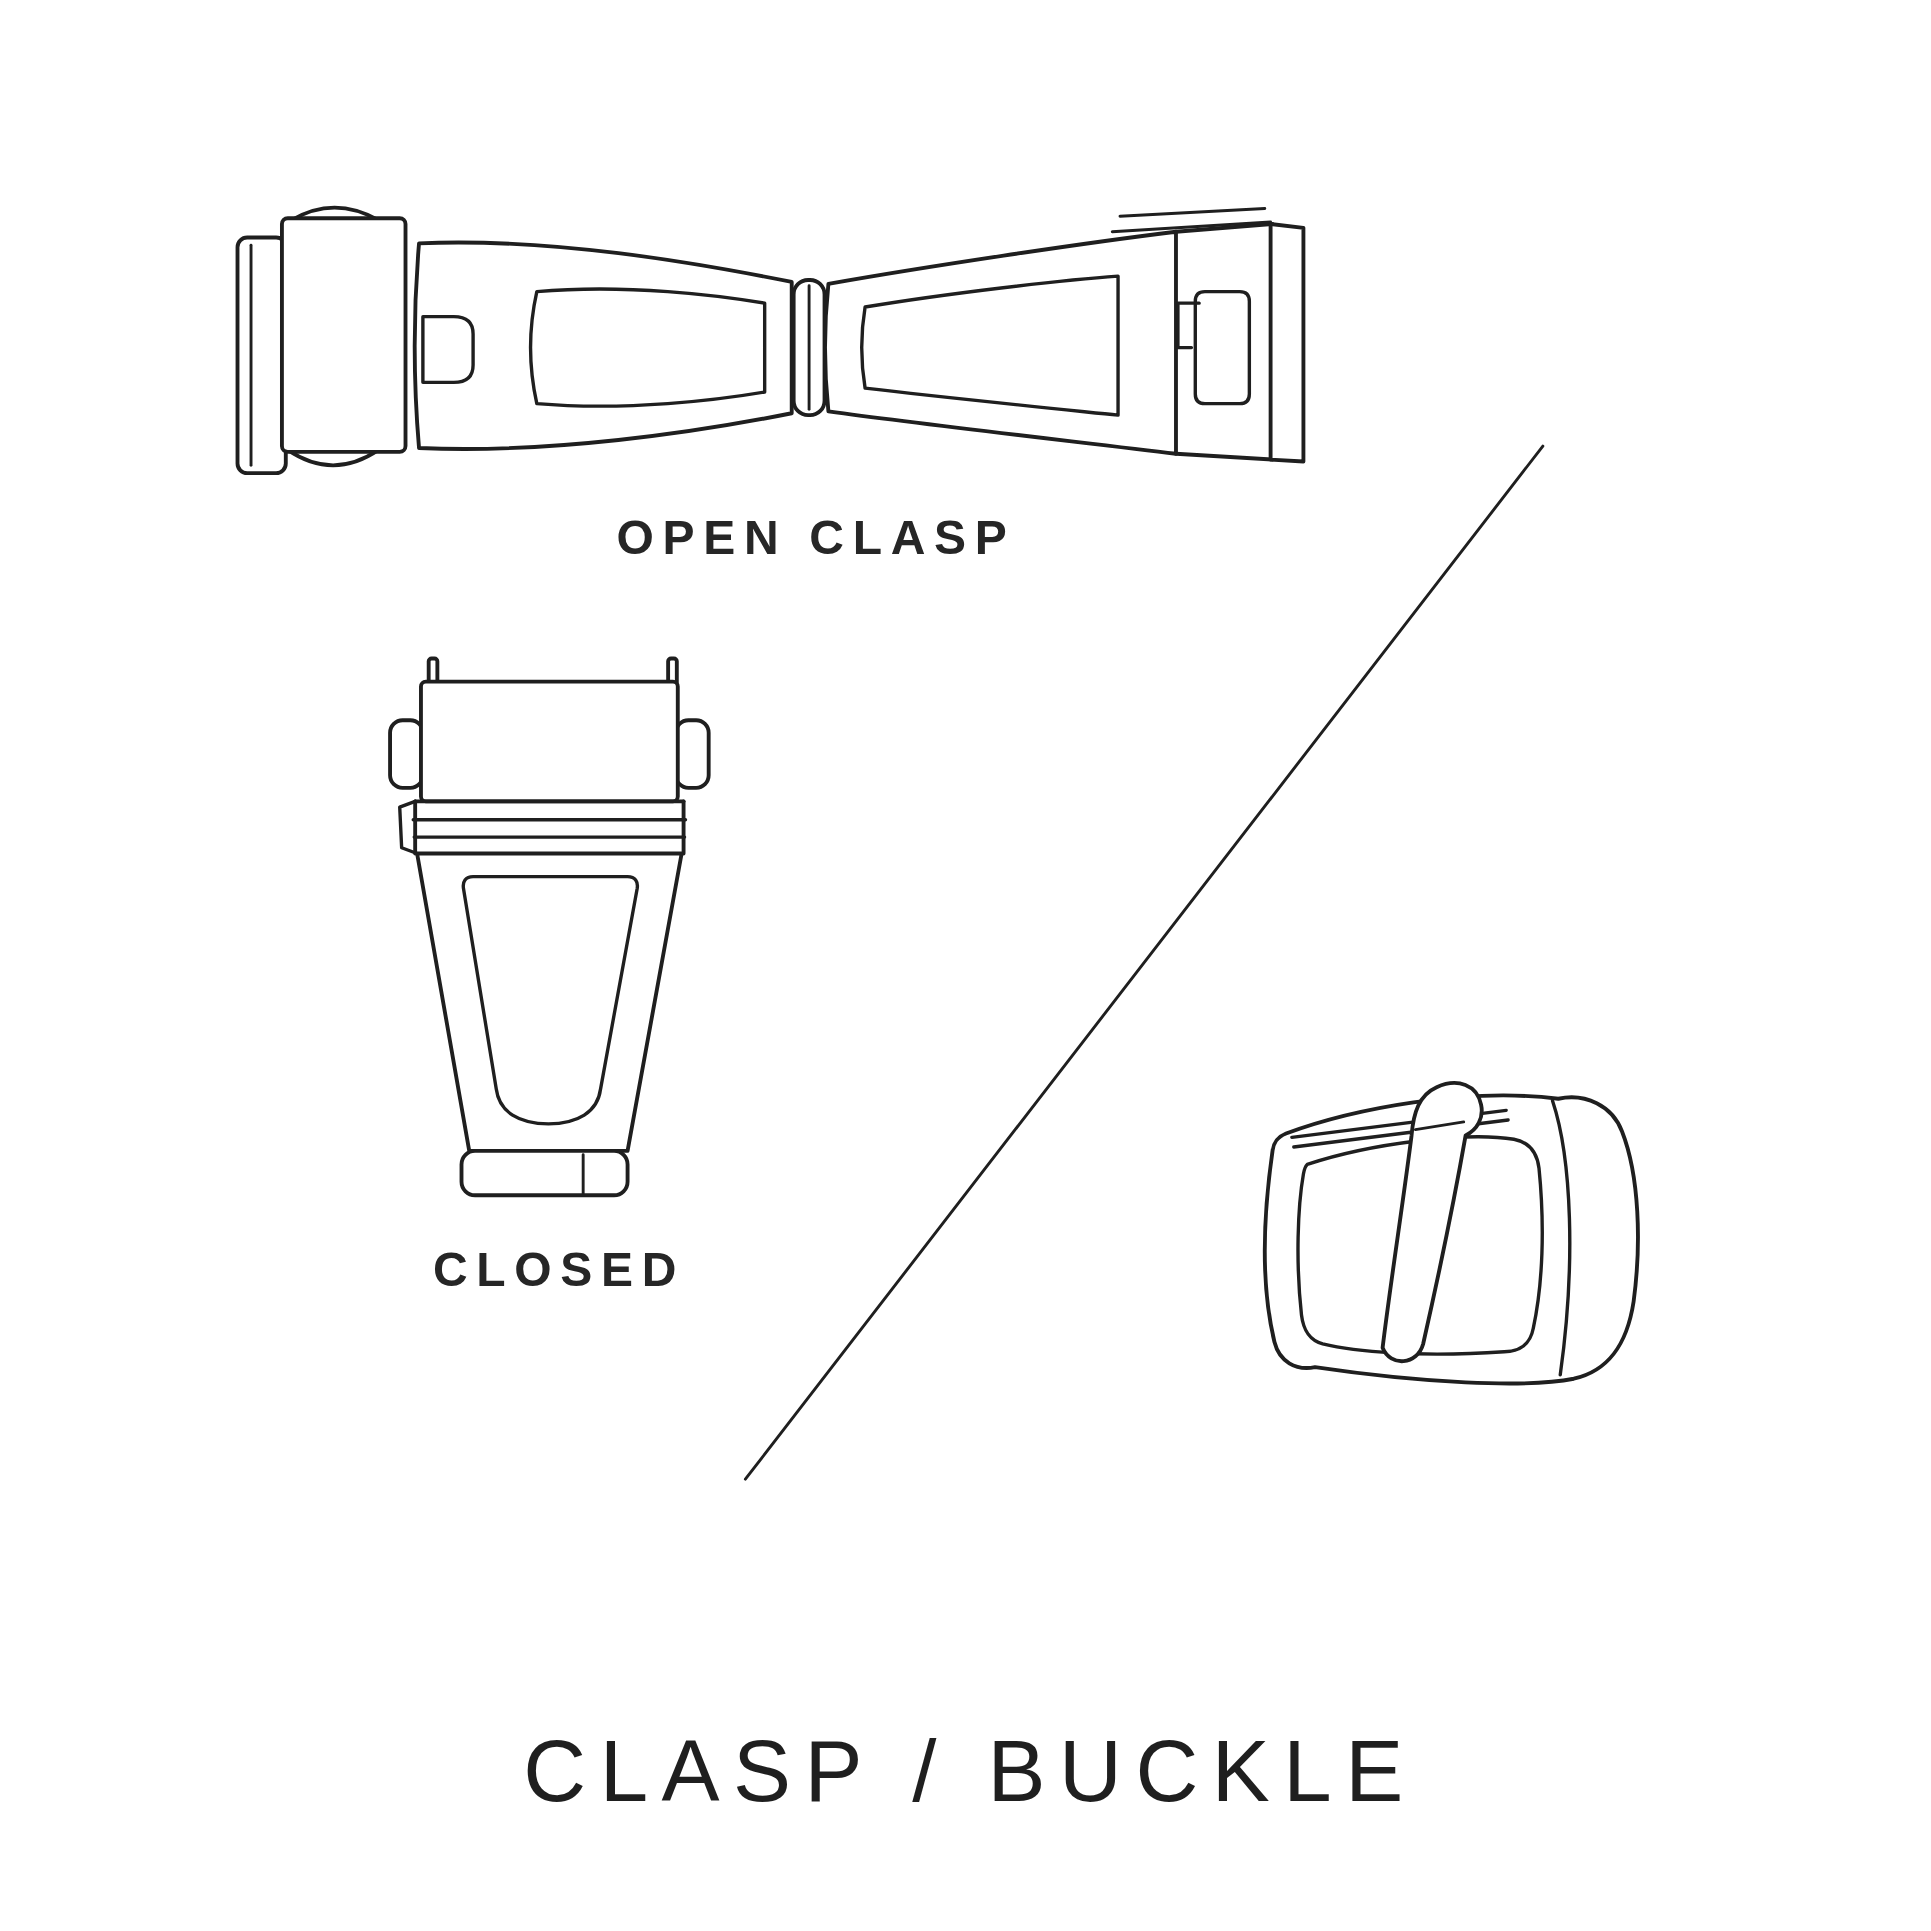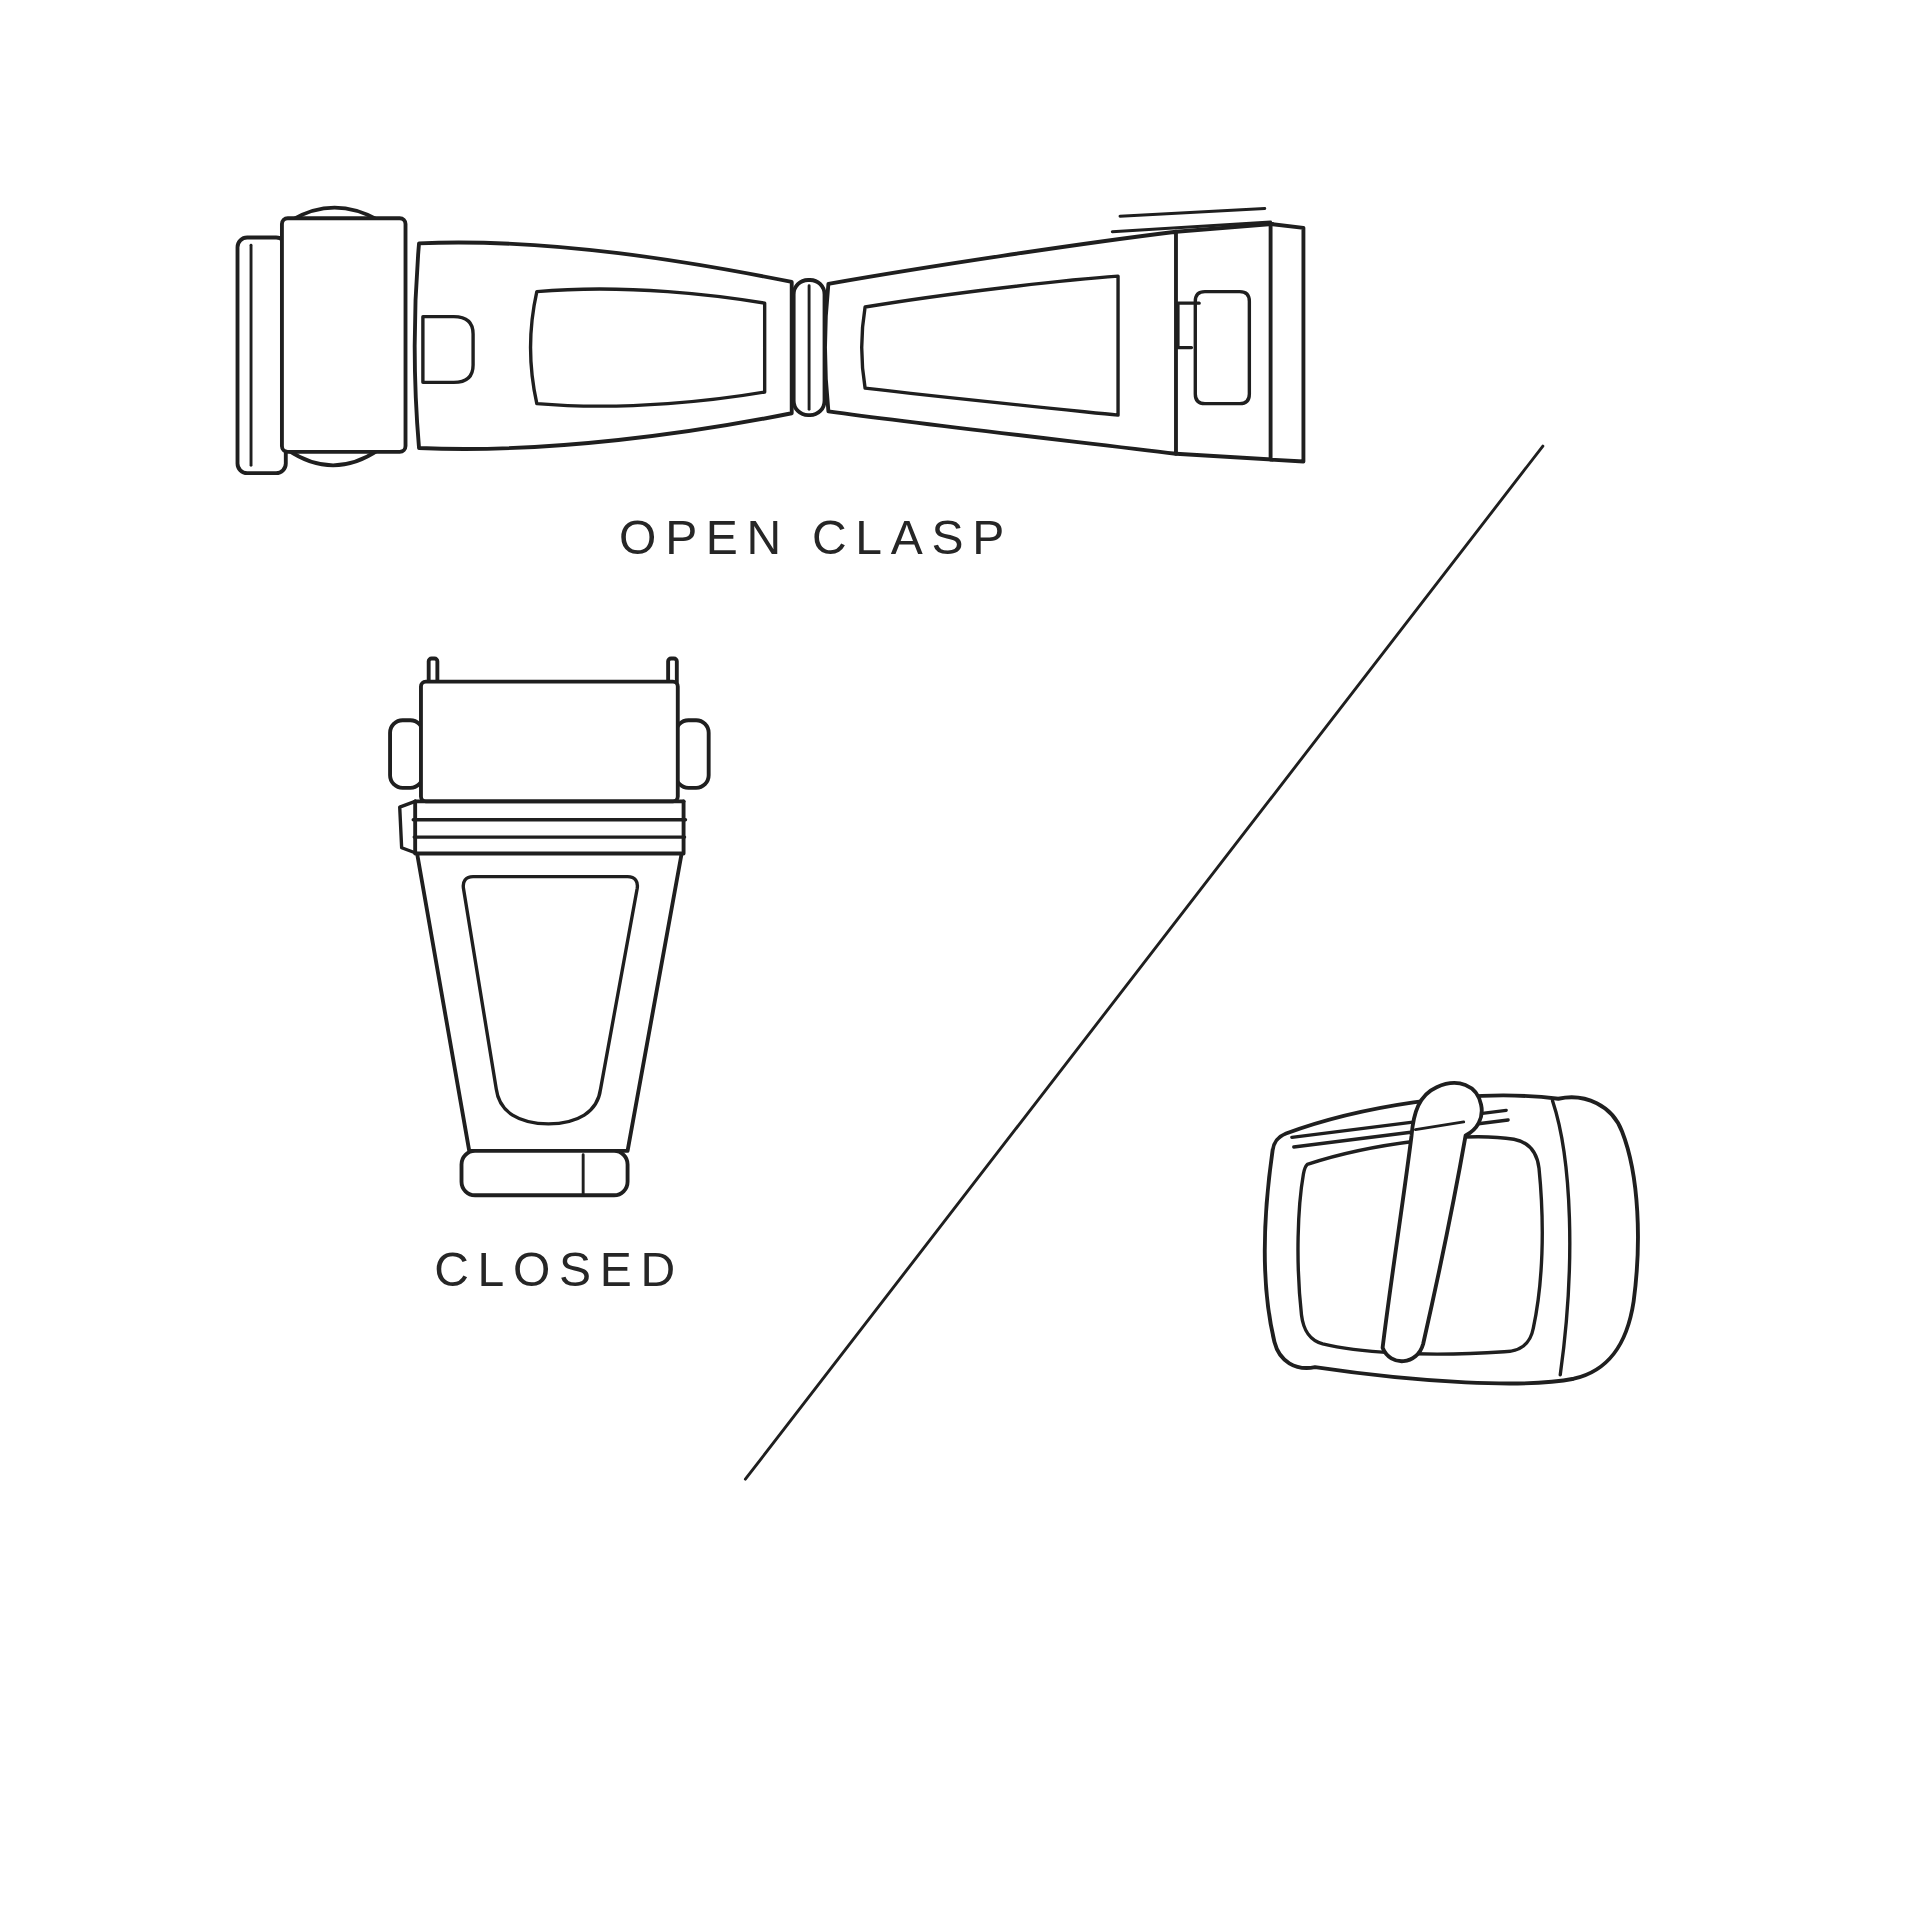--- a/index.html
+++ b/index.html
@@ -11,21 +11,21 @@
     background: #ffffff;
     overflow: hidden;
     font-family: "Liberation Sans", sans-serif;
   }
   .stage svg { position: absolute; left: 0; top: 0; }
   .fig-label {
     position: absolute;
     transform: translateX(-50%);
     color: #262626;
     font-size: 48px;
-    font-weight: 400;
+    font-weight: 700;
     letter-spacing: 8.7px;
     white-space: nowrap;
   }
   .page-title {
     position: absolute;
     left: 970px;
     top: 1721px;
     transform: translateX(-50%);
     color: #1f1f1f;
     font-size: 87px;
@@ -103,15 +103,16 @@
 
       <path d="M 1488 1126 C 1510 1116 1530 1124 1534 1144 C 1537 1158 1530 1170 1518 1176 C 1505 1250 1488 1330 1474 1392 C 1468 1414 1440 1416 1432 1396 C 1440 1330 1454 1240 1462 1176 C 1464 1152 1470 1134 1488 1126 Z" fill="#ffffff"></path>
       <path d="M 1466 1170 L 1516 1162" fill="none" stroke-width="3"></path>
     </g>
   </svg>
 
   <div class="fig-label label-open-clasp">OPEN CLASP</div>
 
   <div class="fig-label label-closed">CLOSED</div>
 
+  <div class="page-title">CLASP / BUCKLE</div>
 
 </div>
 
 
 </body></html>

